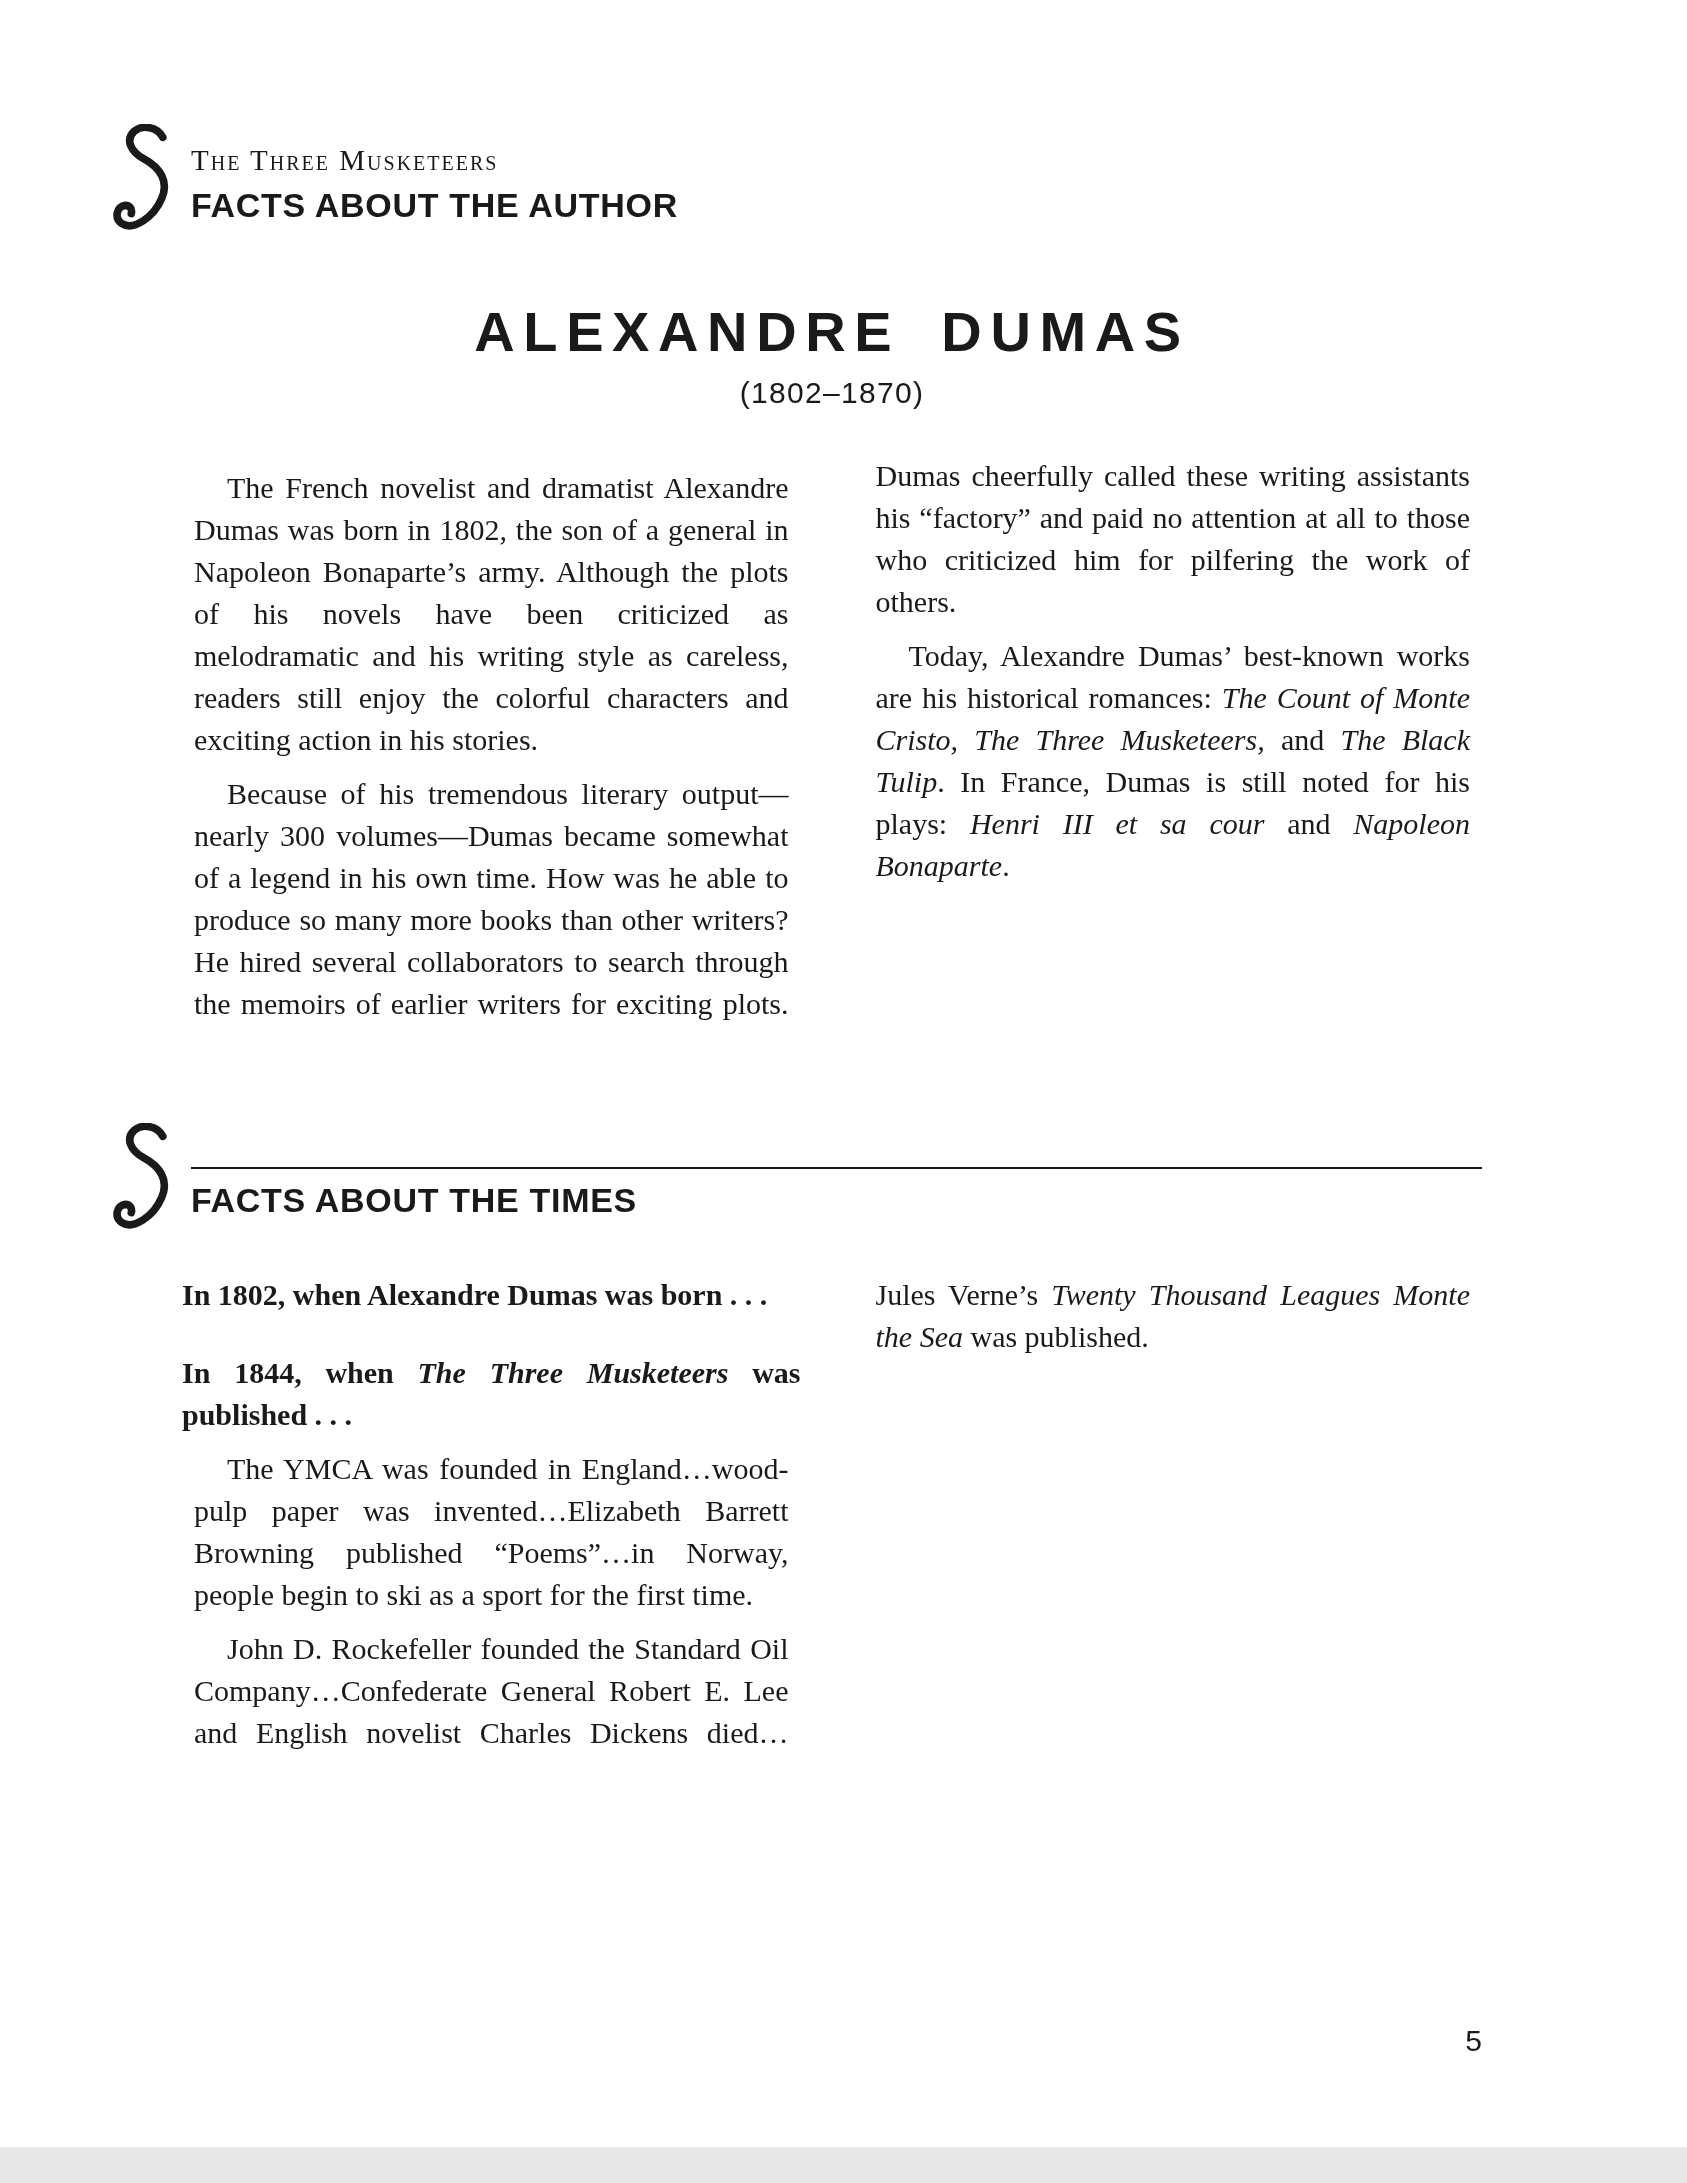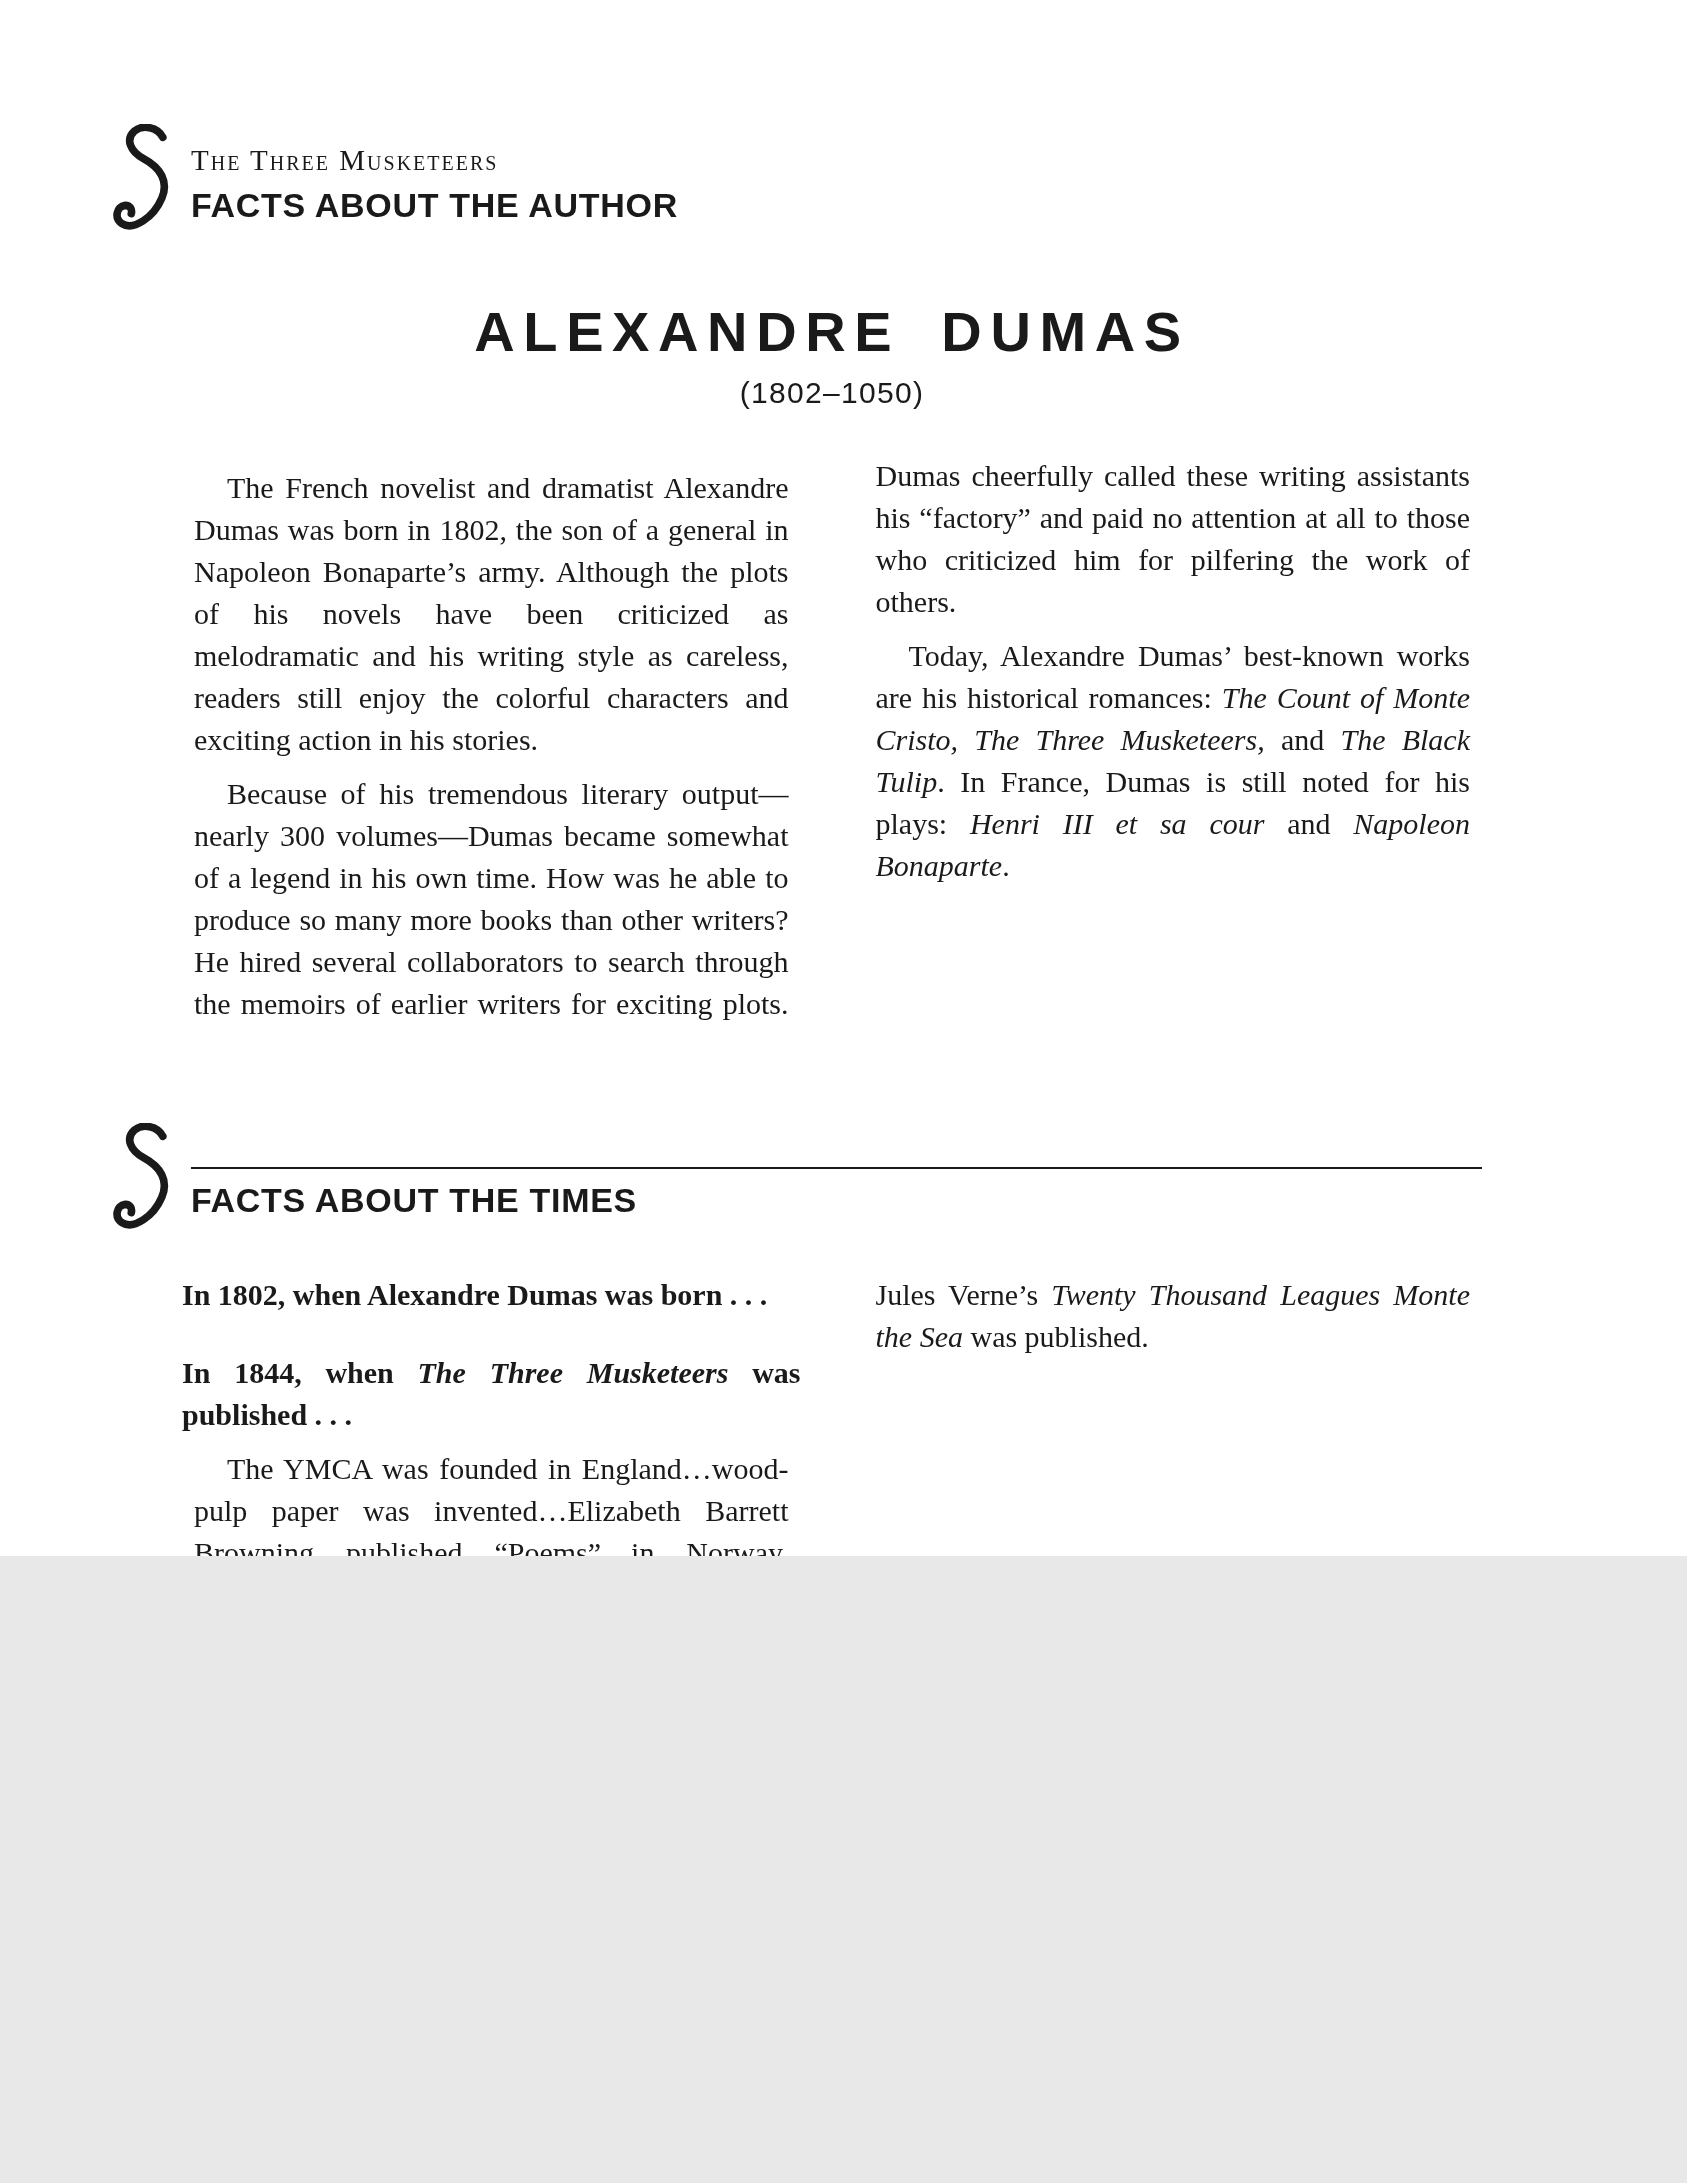--- a/index.html
+++ b/index.html
@@ -1,18 +1,18 @@
 <!DOCTYPE html>
 <html style="font-size:10.6px"><head>
 <meta charset="utf-8">
 <style>
   html,body { margin:0; padding:0; background:#e8e8e8; }
   .page {
     position:relative;
-    width:1687px; height:1556px;
+    width:1687px; height:2147px;
     background:#ffffff;
     color:#1a1a1a;
     font-family:"Liberation Serif", serif;
     overflow:hidden;
   }
 
   
   .section-header { position:absolute; left:112px; display:flex; align-items:flex-start; }
   .sh1 { top:124px; }
   .sh2 { top:1123px; width:1370px; }
@@ -80,21 +80,21 @@
       </svg>
     </span>
     <div class="header-text">
       <div class="series-title">The Three Musketeers</div>
       <div class="section-title">FACTS ABOUT THE AUTHOR</div>
     </div>
   </div>
 
   <div class="title-block">
     <div class="author-name">ALEXANDRE DUMAS</div>
-    <div class="author-dates">(1802–1050)</div>
+    <div class="author-dates">(1802–1870)</div>
   </div>
 
   <div class="text-columns author-columns">
       <p class="para"><span>The French novelist and dramatist Alexandre Dumas was born in 1802, the son of a general in Napoleon Bonaparte’s army. Although the plots of his novels have been criticized as melodramatic and his writing style as careless, readers still enjoy the colorful characters and exciting action in his stories.</span></p>
       <p class="para"><span>Because of his tremendous literary output—nearly 300 volumes—Dumas became somewhat of a legend in his own time. How was he able to produce so many more books than other writers? He hired several collaborators to search through the memoirs of earlier writers for exciting plots. Dumas cheerfully called these writing assistants his “factory” and paid no attention at all to those who criticized him for pilfering the work of others.</span></p>
       <p class="para"><span>Today, Alexandre Dumas’ best-known works are his historical romances: </span><span class="seg-i">The Count of Monte Cristo, The Three Musketeers,</span><span> and </span><span class="seg-i">The Black Tulip</span><span>. In France, Dumas is still noted for his plays: </span><span class="seg-i">Henri III et sa cour</span><span> and </span><span class="seg-i">Napoleon Bonaparte</span><span>.</span></p>
     </div>
 
   <div class="section-header sh2">
     <span class="glyph">

